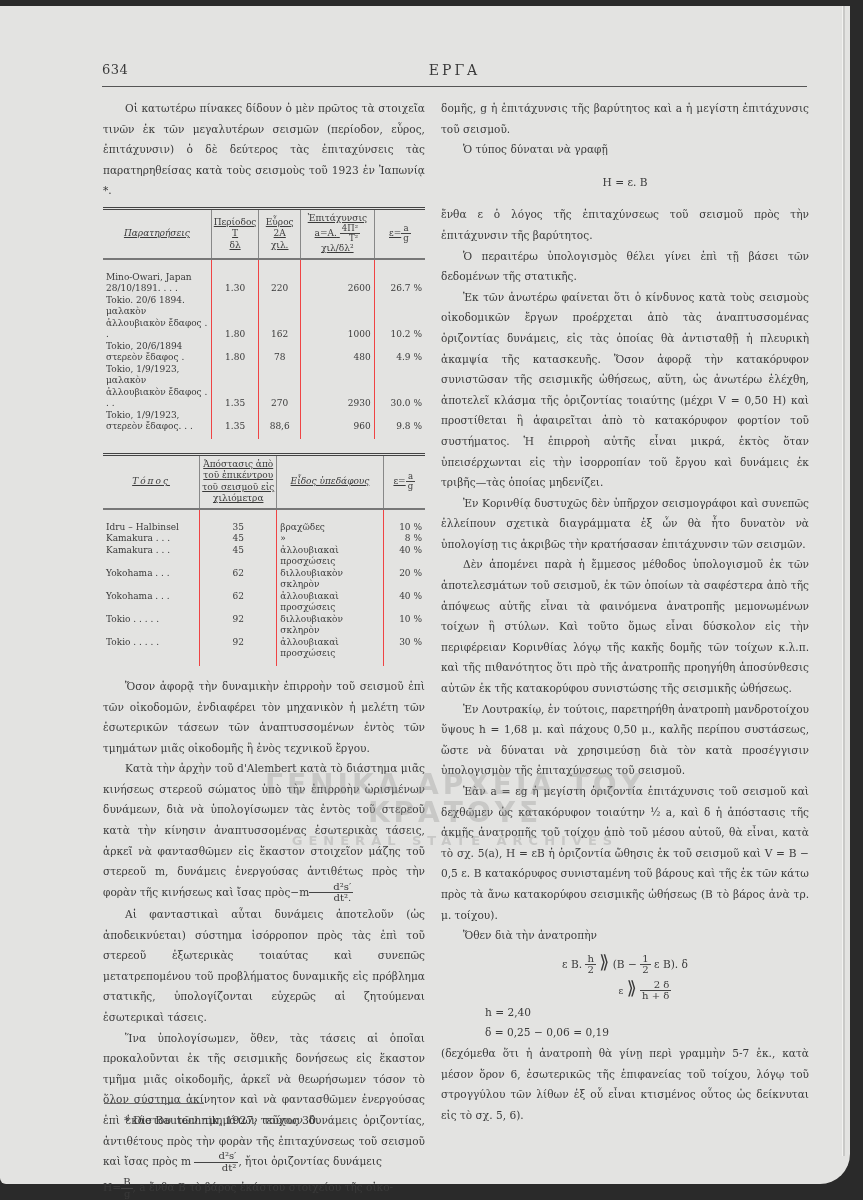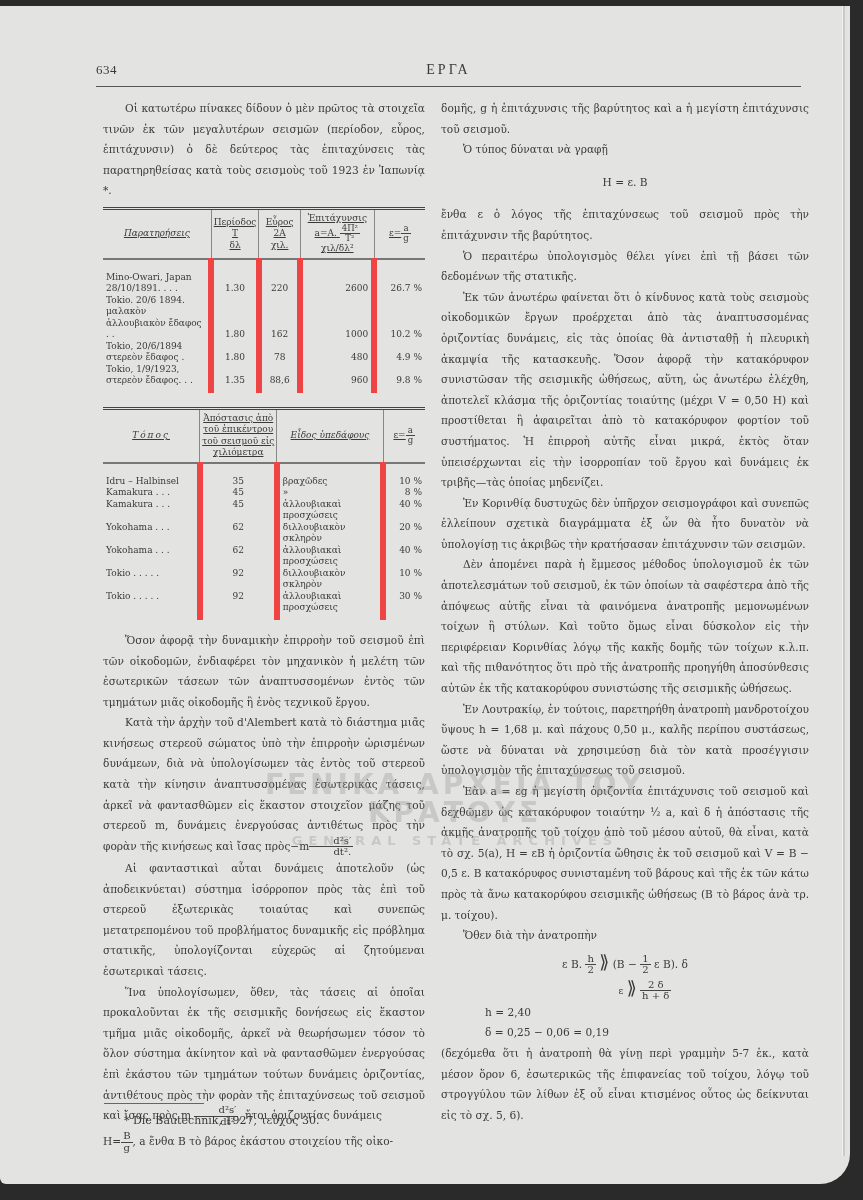--- a/index.html
+++ b/index.html
@@ -12,46 +12,45 @@
   .page {
     position:absolute; left:0; top:6px; width:850px; height:1178px;
     background:#e3e3e1;
     border-bottom-left-radius:6px; border-bottom-right-radius:30px;
   }
   .gutter-line {
     position:absolute; left:842px; top:0; width:2px; height:1150px;
     background:#c9c9c7; border-left:1px solid #f2f2f0;
   }
   .header {
-    position:absolute; left:96px; top:54px; width:705px; height:26px;
+    position:absolute; left:102px; top:54px; width:705px; height:26px;
     border-bottom:1.5px solid #555;
-    font-family:Liberation Serif, serif;
   }
   .page-num { position:absolute; left:0; top:2px; font-size:13px; letter-spacing:0.5px; }
   .running-title { position:absolute; left:0; right:0; top:2px; text-align:center; font-size:14px; letter-spacing:3px; }
   .col { position:absolute; font-size:10.6px; line-height:20.6px; text-align:justify; }
   .col-left { left:103px; top:92px; width:322px; }
   .col-right { left:441px; top:92px; width:368px; }
   .para { margin:0; text-indent:22px; }
   .para.noindent { text-indent:0; }
   .eq { text-align:center; margin:12px; }
   .tbl { width:100%; border-collapse:collapse; font-size:9px; line-height:11.5px; margin-top:6px; }
   .tbl th { font-weight:normal; border-left:1px solid #888; padding:3px 2px; vertical-align:middle; text-align:center;text-decoration:underline; }
   .tbl th:first-child { border-left:none; }
-  .tbl td { border-left:6px solid #ef4444; padding:0 3px; text-align:center; vertical-align:bottom; }
+  .tbl td { border-left:1px solid #ef4444; padding:0 3px; text-align:center; vertical-align:bottom; }
   .tbl td:first-child { border-left:none; text-align:left; }
   .tbl thead tr { border-top:3px double #444; border-bottom:2px double #777; }
   .tbl tbody tr:first-child td { padding-top:12px; }
   .tbl tbody tr:last-child td { padding-bottom:6px; }
   .tbl-head-label { font-style:italic; }
   .tbl2 td { vertical-align:top; }
   .tbl2 td.soil { text-align:left; }
   .tbl2 td.pct { text-align:right; }
   .tbl1 td.pct, .tbl1 td.acc { text-align:right; }
-  .frac { display:inline-block; vertical-align:middle; text-align:center; font-size:0.95em; line-height:1.05; }
+  .frac { display:inline-block; vertical-align:middle; text-align:right; font-size:0.95em; line-height:1.05; }
   .frac .n { display:block; border-bottom:1px solid #444; padding:0 2px; }
   .frac .d { display:block; padding:0 2px; }
   .footnote-rule { position:absolute; left:104px; top:1097px; width:100px; border-top:1px solid #666; }
   .footnote { position:absolute; left:124px; top:1108px; font-size:11px; }
   .watermark {
     position:absolute; left:220px; top:765px; width:470px; text-align:center;
     color:rgba(150,150,150,0.35); font-family:"DejaVu Sans", sans-serif;
     font-size:28px; font-weight:bold; letter-spacing:4px; line-height:28px;
     pointer-events:none;
   }
@@ -110,20 +109,27 @@
             <td>162</td>
             <td class="acc">1000</td>
             <td class="pct">10.2 %</td>
           </tr>
           <tr>
             <td>Tokio, 20/6/1894 στερεὸν ἔδαφος .</td>
             <td>1.80</td>
             <td>78</td>
             <td class="acc">480</td>
             <td class="pct">4.9 %</td>
+          </tr>
+          <tr>
+            <td>Tokio, 1/9/1923, μαλακὸν ἀλλουβιακὸν ἔδαφος . . .</td>
+            <td>1.35</td>
+            <td>270</td>
+            <td class="acc">2930</td>
+            <td class="pct">30.0 %</td>
           </tr>
           <tr>
             <td>Tokio, 1/9/1923, στερεὸν ἔδαφος. . .</td>
             <td>1.35</td>
             <td>88,6</td>
             <td class="acc">960</td>
             <td class="pct">9.8 %</td>
           </tr>
         </tbody>
     </table>

